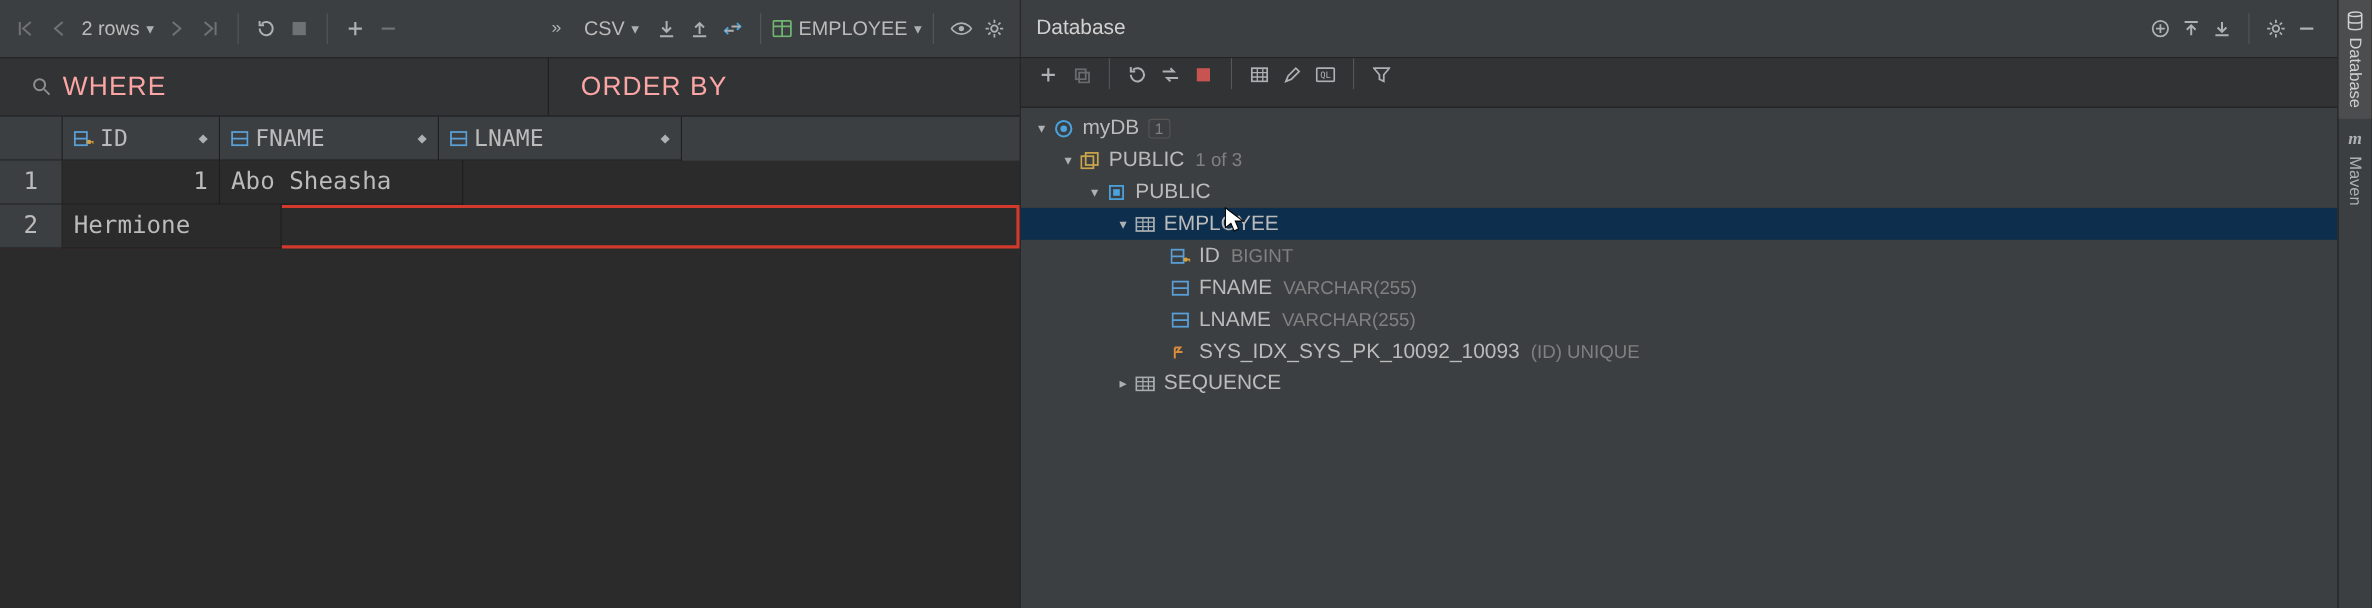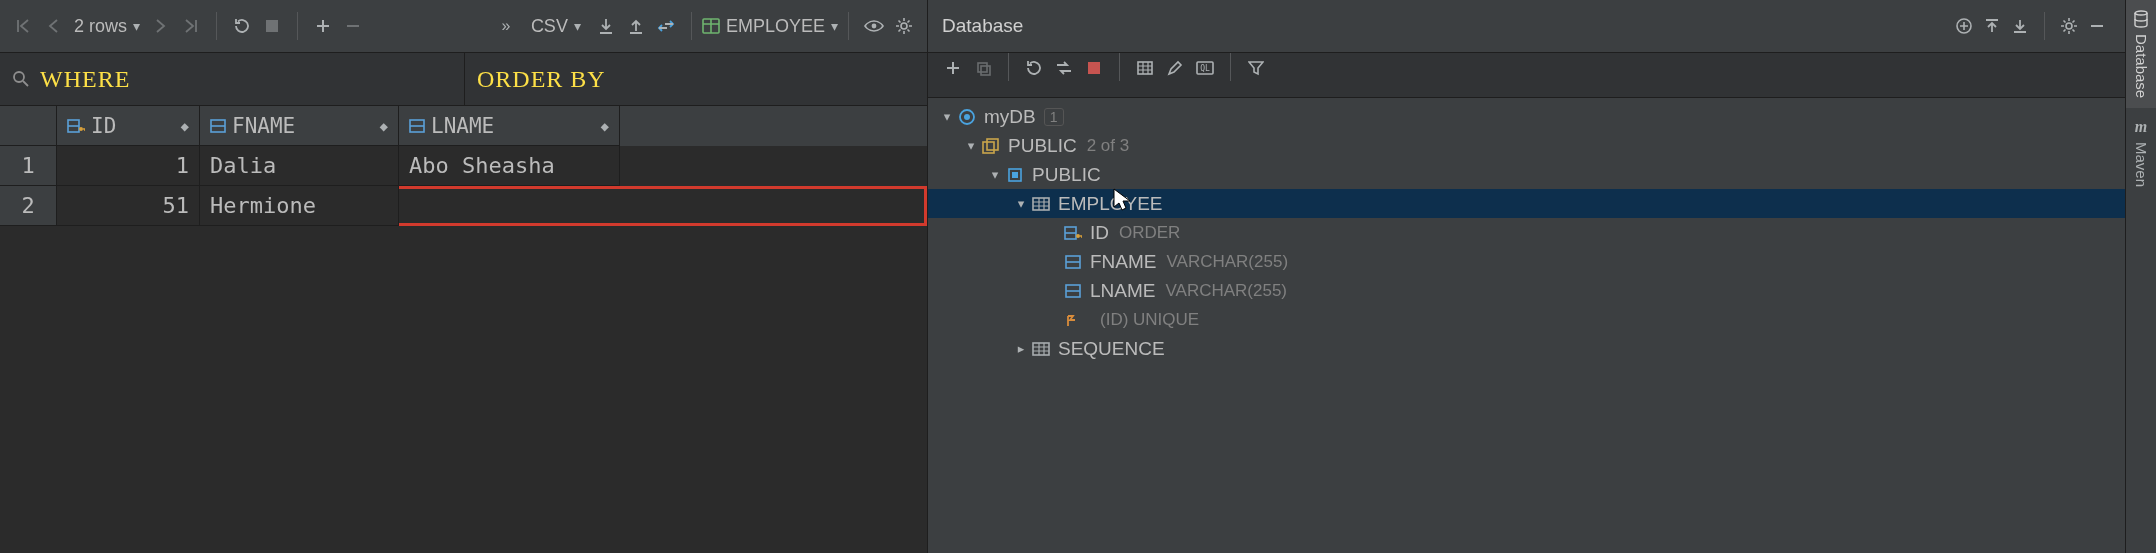--- a/index.html
+++ b/index.html
@@ -31,21 +31,21 @@
   .tb-sep{width:1px;height:28px;background:var(--divider);margin:0 10px}
   .rows-pager{display:flex;align-items:center;color:var(--text);font-size:18px;margin:0 6px;cursor:pointer}
   .rows-pager .chev{margin-left:6px;color:var(--icon);font-size:14px}
   .export-sel{display:flex;align-items:center;color:var(--text);font-size:18px;cursor:pointer}
   .export-sel .chev{margin-left:6px;color:var(--icon);font-size:14px}
   .emp-btn{display:flex;align-items:center;color:var(--text);font-size:18px;cursor:pointer}
   .emp-btn .chev{margin-left:6px;color:var(--icon);font-size:14px}
   .tb-flex{flex:1}
   
   .filter-row{height:52px;background:#313335;display:flex;align-items:stretch;border-bottom:1px solid #1e1e1e}
-  .filter-cell{display:flex;align-items:center;padding:0 12px;color:#fde047;font-family:Liberation Serif, serif;font-size:24px;letter-spacing:1px}
+  .filter-cell{display:flex;align-items:center;padding:0 29px;color:#fca5a5;font-family:Liberation Sans, sans-serif;font-size:24px;letter-spacing:1px}
   .filter-cell.where{flex:0 0 440px;border-right:1px solid #1e1e1e}
   .filter-cell.order{flex:1}
   .search-ico{margin-right:10px}
   
   .grid{flex:1;background:var(--bg0);overflow:hidden;position:relative}
   .grid-head,.grid-row{display:flex;align-items:stretch}
   .grid-head{height:40px;background:var(--bg1)}
   .gcell{border-right:1px solid #1e1e1e;border-bottom:1px solid #1e1e1e;display:flex;align-items:center;padding:0 10px;font-family:Consolas,monospace;font-size:22px}
   .gcell.gut{width:36px;justify-content:center;background:var(--bg1);color:var(--text)}
   .gcell.c-id{width:122px;justify-content:flex-end}
@@ -245,26 +245,24 @@
               </span>
               <span>LNAME</span>
             </span>
           <span class="sort-hint">◆</span>
         </div>
       </div>
 
       <div class="grid-row">
         <div class="gcell gut">1</div>
         <div class="gcell c-id">1</div>
-        <div class="gcell c-fn">Dalia</div>
         <div class="gcell c-ln">Abo Sheasha</div>
       </div>
       <div class="grid-row row-highlight">
         <div class="gcell gut">2</div>
-        <div class="gcell c-id">51</div>
         <div class="gcell c-fn">Hermione</div>
       </div>
     </div>
   </div>
 
   <div class="right-pane">
     <div class="db-pane">
 
       <div class="db-header">
         <span class="db-title">Database</span>
@@ -366,21 +364,21 @@
         </div>
         <div class="tn indent-1">
           <span class="tw">▾</span>
           <span class="ico">
               <svg width="18" height="16" viewBox="0 0 18 16">
                 <rect x="1" y="4" width="11" height="11" fill="none" stroke="#c9a54b" stroke-width="1.6"></rect>
                 <rect x="5" y="1" width="11" height="11" fill="none" stroke="#c9a54b" stroke-width="1.6"></rect>
               </svg>
             </span>
           <span class="lbl">PUBLIC</span>
-          <span class="dim">2 of 3</span>
+          <span class="dim">1 of 3</span>
         </div>
         <div class="tn indent-2">
           <span class="tw">▾</span>
           <span class="ico">
               <svg width="16" height="16" viewBox="0 0 16 16">
                 <rect x="2" y="2" width="12" height="12" fill="none" stroke="#4aa3df" stroke-width="1.6"></rect>
                 <rect x="5" y="5" width="6" height="6" fill="#4aa3df"></rect>
               </svg>
             </span>
           <span class="lbl">PUBLIC</span>
@@ -398,21 +396,21 @@
         <div class="tn indent-4">
           <span class="ico">
               <svg width="18" height="16" viewBox="0 0 18 16">
                 <rect x="1" y="2" width="11" height="12" fill="none" stroke="#5aa0d8" stroke-width="1.6"></rect>
                 <path d="M1 8h11" stroke="#5aa0d8" stroke-width="1.6"></path>
                 <circle cx="14" cy="11" r="2" fill="#d9a13b"></circle>
                 <path d="M16 11h2v2" stroke="#d9a13b" stroke-width="1.6"></path>
               </svg>
             </span>
           <span class="lbl">ID</span>
-          <span class="dim">ORDER</span>
+          <span class="dim">BIGINT</span>
         </div>
         <div class="tn indent-4">
           <span class="ico">
               <svg width="16" height="16" viewBox="0 0 16 16">
                 <rect x="1" y="2" width="14" height="12" fill="none" stroke="#5aa0d8" stroke-width="1.6"></rect>
                 <path d="M1 8h14" stroke="#5aa0d8" stroke-width="1.6"></path>
               </svg>
             </span>
           <span class="lbl">FNAME</span>
           <span class="dim">VARCHAR(255)</span>
@@ -426,20 +424,21 @@
             </span>
           <span class="lbl">LNAME</span>
           <span class="dim">VARCHAR(255)</span>
         </div>
         <div class="tn indent-4">
           <span class="ico">
               <svg width="16" height="16" viewBox="0 0 16 16">
                 <path d="M3 14V4M3 4h5l-3 4h5" fill="none" stroke="#d98c3b" stroke-width="1.8"></path>
               </svg>
             </span>
+          <span class="lbl">SYS_IDX_SYS_PK_10092_10093</span>
           <span class="dim">(ID) UNIQUE</span>
         </div>
         <div class="tn indent-3">
           <span class="tw">▸</span>
           <span class="ico">
               <svg width="18" height="14" viewBox="0 0 18 14">
                 <rect x="1" y="1" width="16" height="12" fill="none" stroke="#a8adb0" stroke-width="1.6"></rect>
                 <path d="M1 5h16M1 9h16M7 1v12M12 1v12" stroke="#a8adb0" stroke-width="1.2"></path>
               </svg>
             </span>

